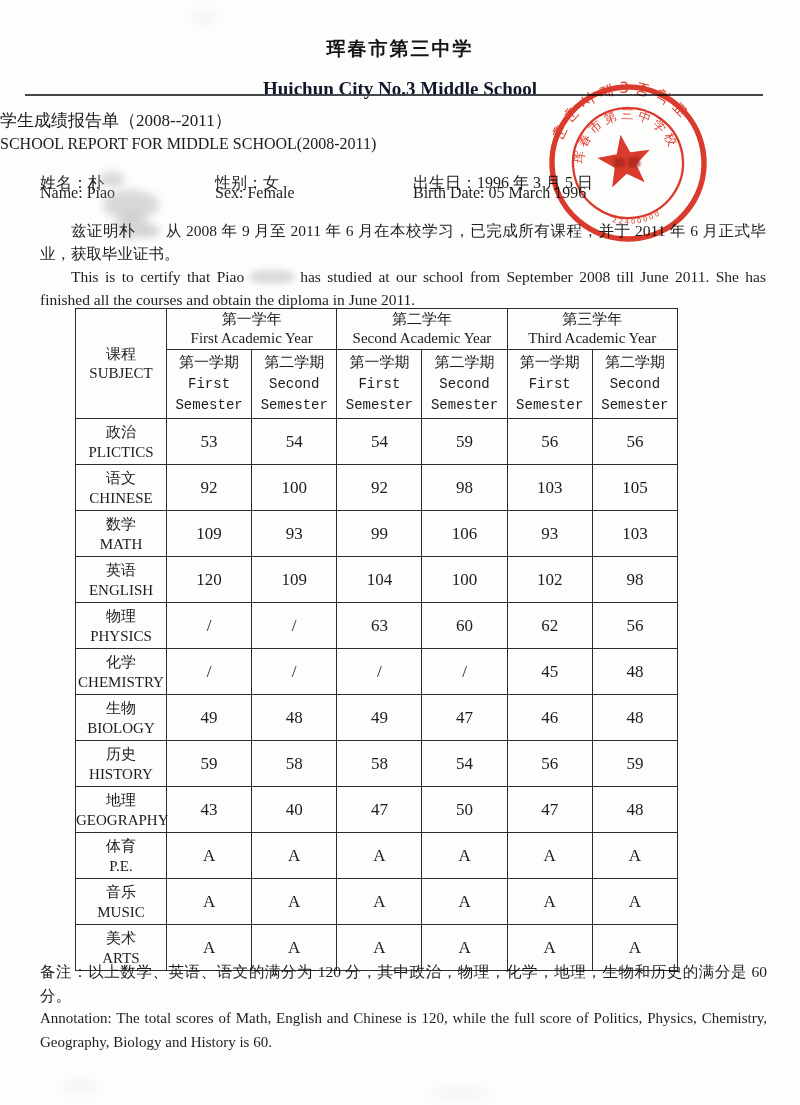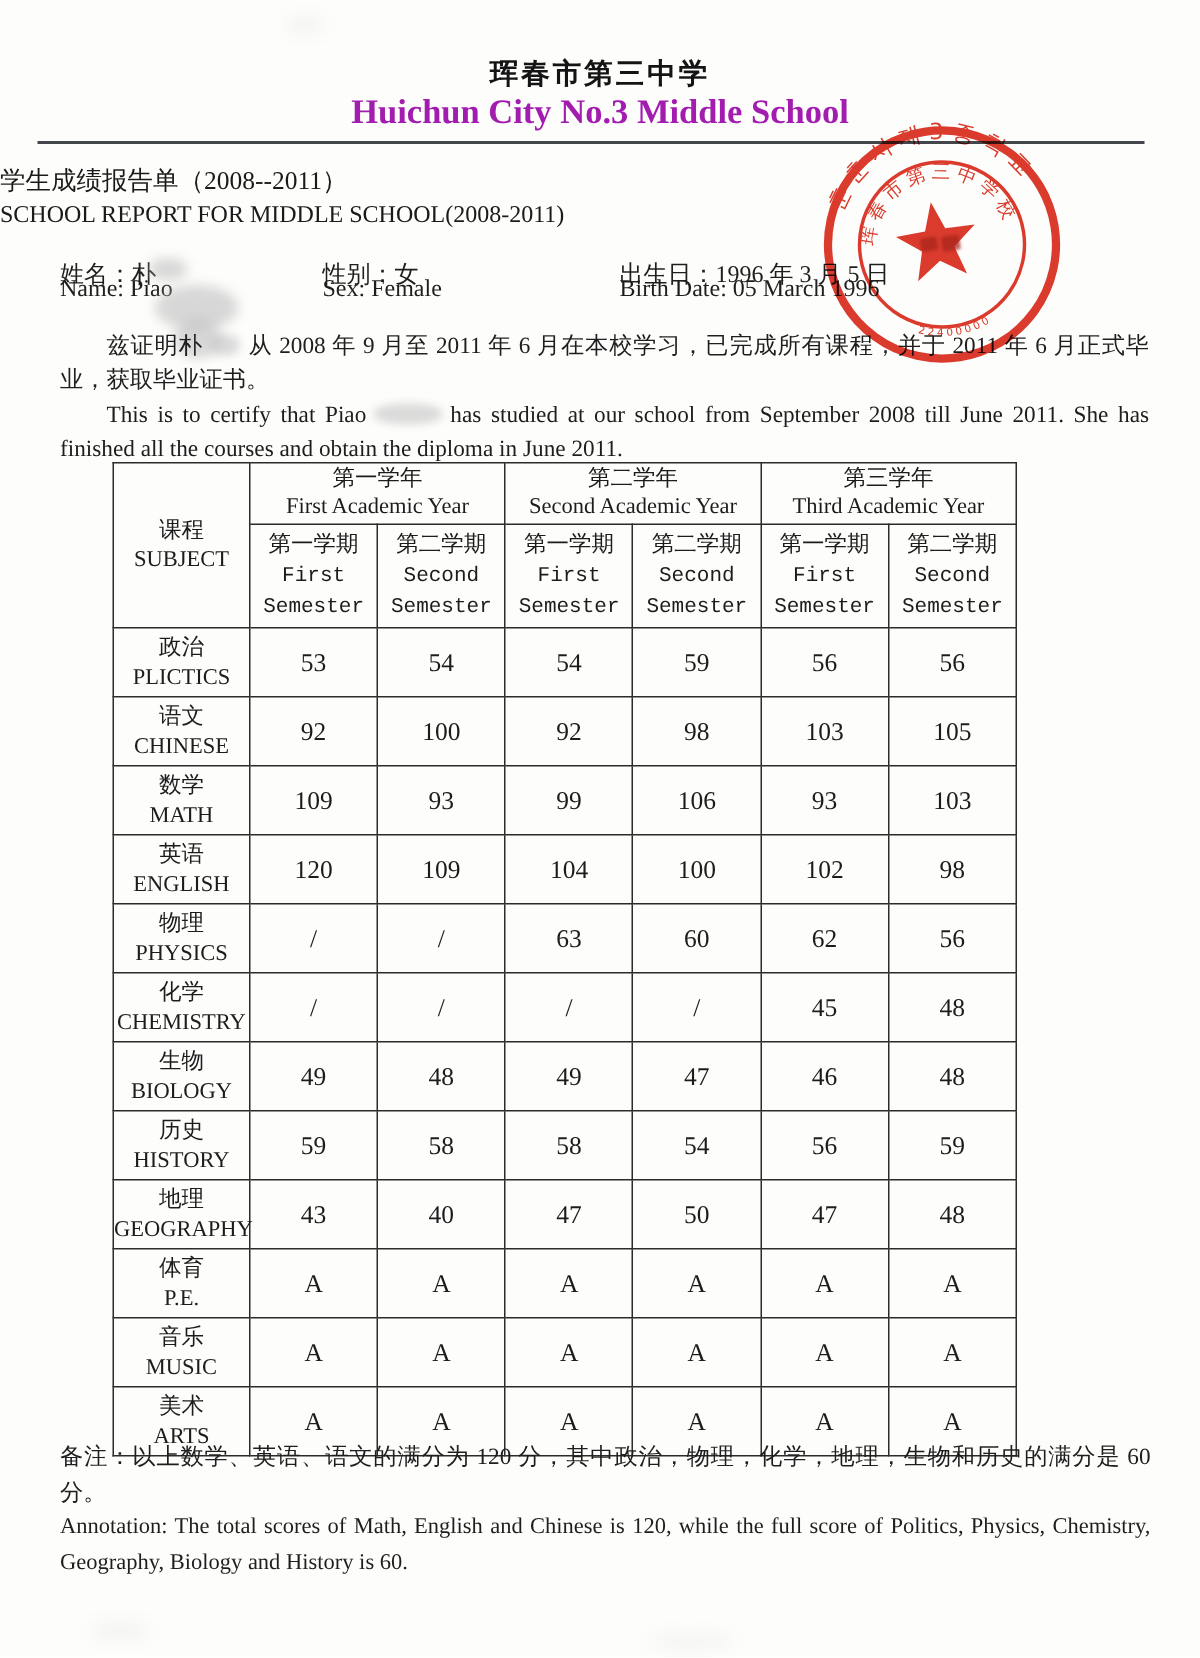--- a/index.html
+++ b/index.html
@@ -4,21 +4,21 @@
 <style>
   html,body{margin:0;padding:0;background:#ffffff;}
   .page{
     position:relative;width:800px;height:1105px;overflow:hidden;
     background:#fdfdfc;color:#1e1e1e;
     font-family:"Liberation Serif","DejaVu Serif",serif;
   }
   
   .doc-header{position:absolute;top:36px;left:0;right:0;text-align:center;}
   .school-zh{font-size:19px;font-weight:bold;letter-spacing:2px;color:#141414;}
-  .school-en{font-size:23px;font-weight:bold;margin-top:0;color:#a21caf;}
+  .school-en{font-size:19px;font-weight:bold;margin-top:16px;color:#0f172a;}
   .rule{position:absolute;top:94px;left:25px;width:738px;height:2px;background:#43464a;}
   .subtitle-zh{position:absolute;top:109px;left:0;right:80px;text-align:left;font-size:17px;color:#1a1a1a;}
   .subtitle-en{position:absolute;top:135px;left:0;right:80px;text-align:left;font-size:16px;color:#1a1a1a;}
   
   .info span{position:absolute;font-size:16px;white-space:nowrap;text-align:center;}
   .i-zh{top:173px;} .i-en{top:184px;}
   .c1{left:40px;} .c2{left:215px;} .c3{left:413px;}
   
   .cert{position:absolute;top:219px;left:40px;width:726px;text-align:justify;}
   .cert p{margin:0;font-size:15.5px;line-height:23px;text-indent:2em;}

